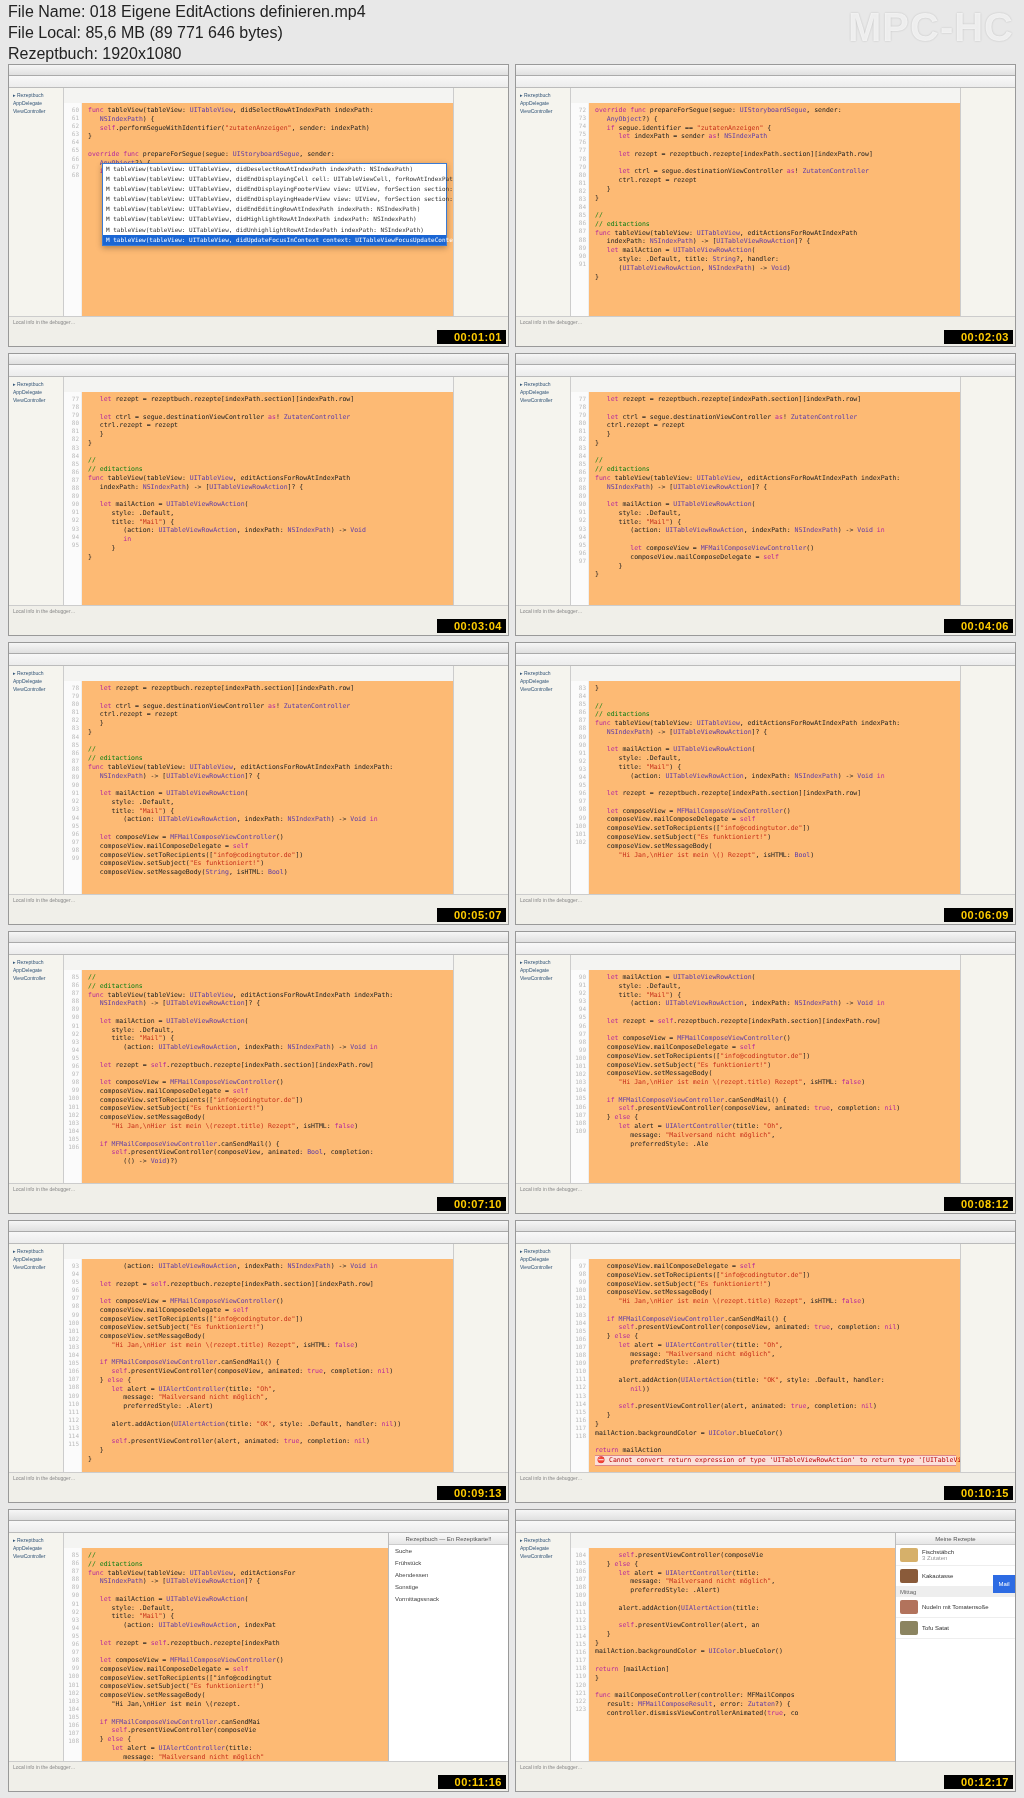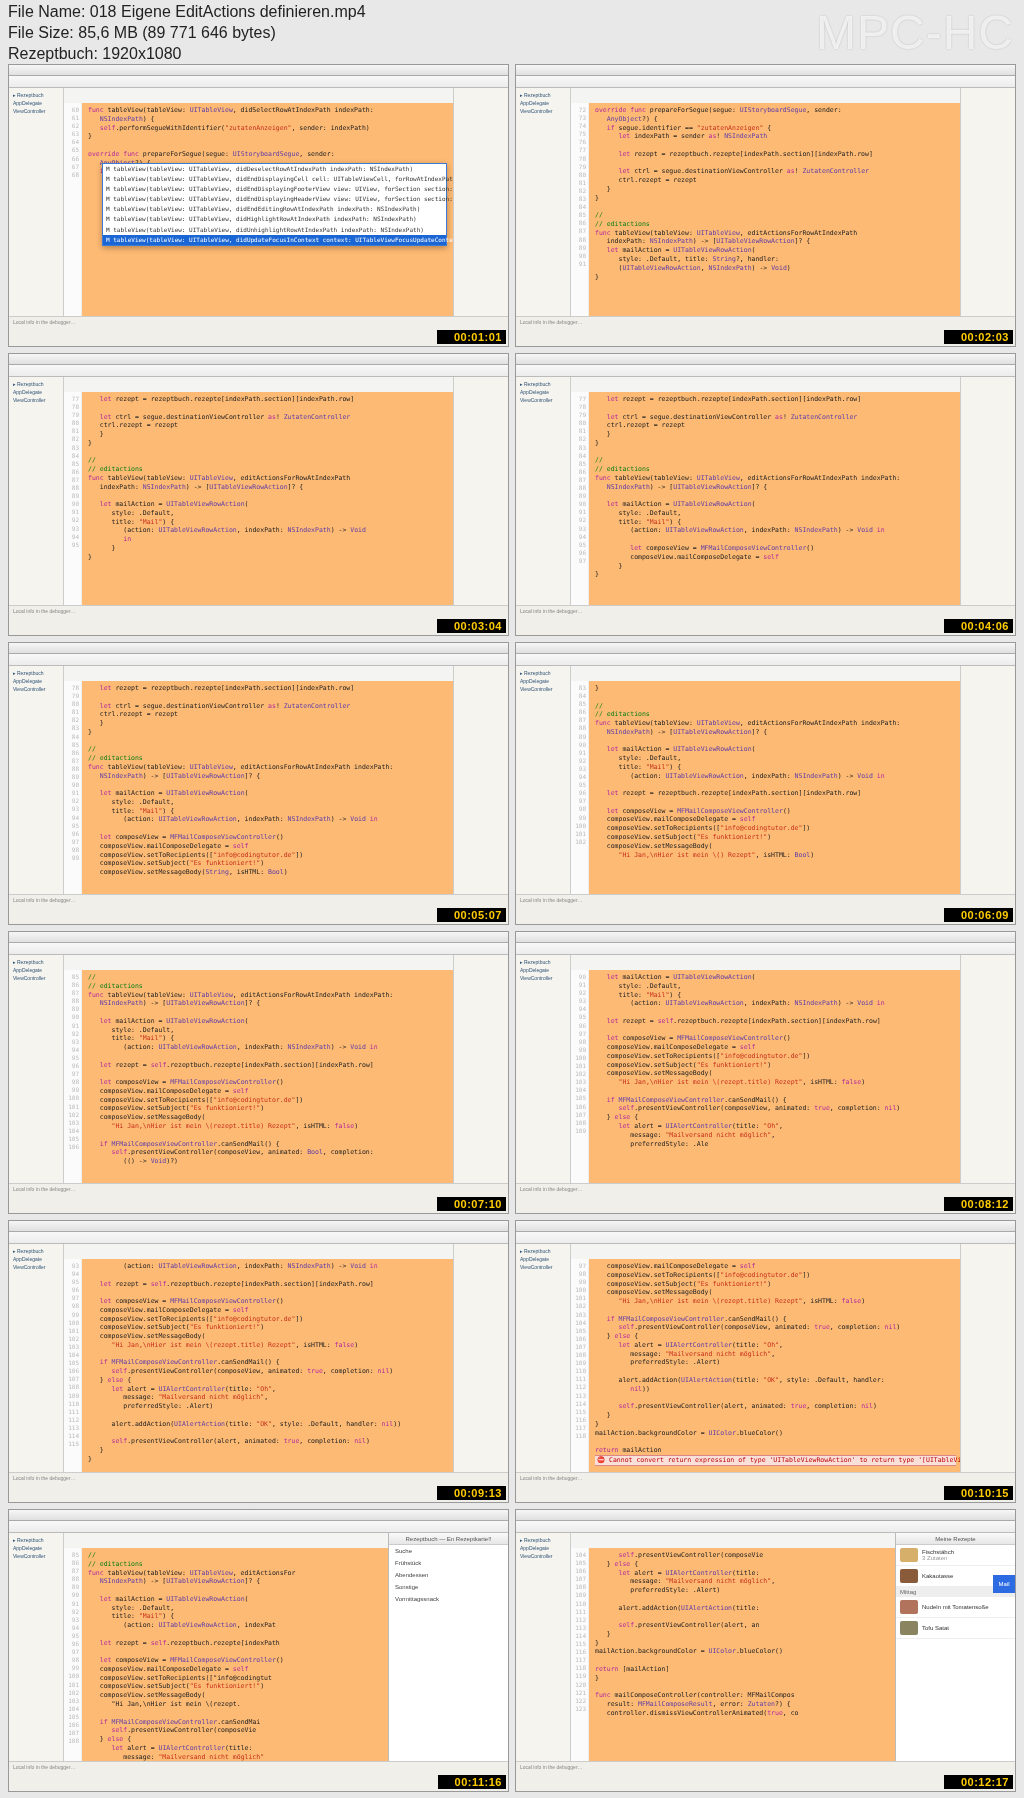--- a/index.html
+++ b/index.html
@@ -16,22 +16,22 @@
     top: 2px;
     left: 8px;
     font-size: 16px;
     color: #222;
     line-height: 1.3;
   }
   .watermark {
     position: absolute;
     top: 5px;
     right: 10px;
-    font-size: 48px;
-    font-weight: normal;
+    font-size: 40px;
+    font-weight: bold;
     color: rgba(255,255,255,0.75);
     text-shadow: 0 0 2px rgba(0,0,0,0.2);
     letter-spacing: 1px;
   }
   .grid {
     position: absolute;
     top: 64px;
     left: 8px;
     right: 8px;
     display: grid;
@@ -178,21 +178,21 @@
     position: absolute; right: 0; top: 30px;
     width: 22px; height: 18px; background: #2d6be3; color: #fff;
     font-size: 6px; text-align:center; line-height:18px;
   }
 </style>
 </head>
 <body>
 
 <div class="file-info">
   <div><span>File Name:</span> <span>018 Eigene EditActions definieren.mp4</span></div>
-  <div><span>File Size:</span> <span>85,6 MB (89 771 646 bytes)</span></div>
+  <div><span>File Local:</span> <span>85,6 MB (89 771 646 bytes)</span></div>
   <div><span>Rezeptbuch:</span> <span>1920x1080</span></div>
   <div><span>Sonstige:</span> <span>00:13:19</span></div>
 </div>
 
 <div class="watermark">MPC-HC</div>
 
 <div class="grid" id="grid">
     <div class="frame">
       <div class="topbar"></div>
       <div class="toolbar"></div>

